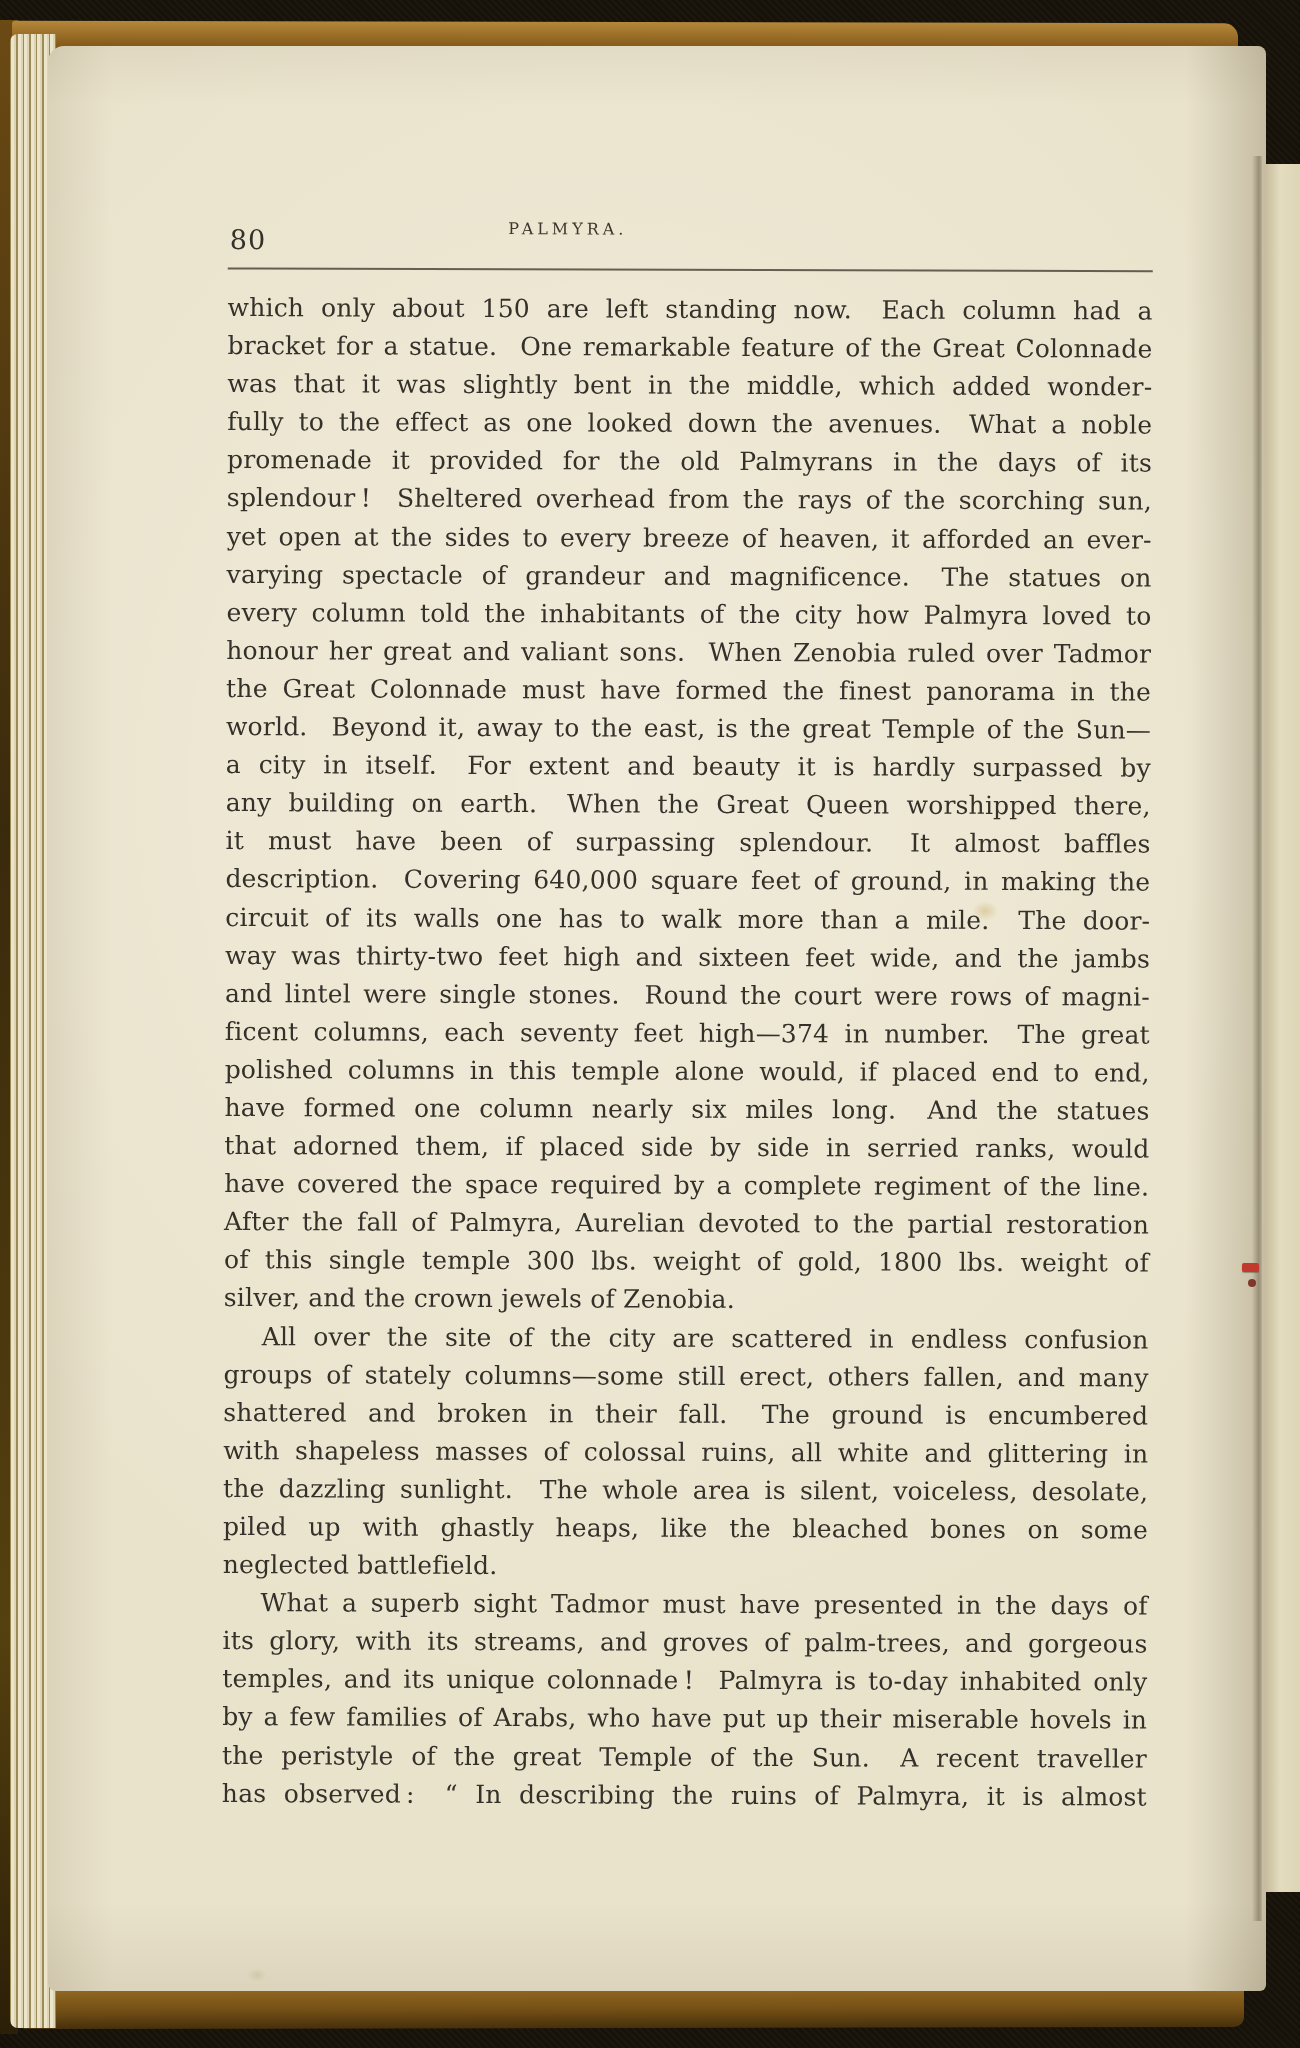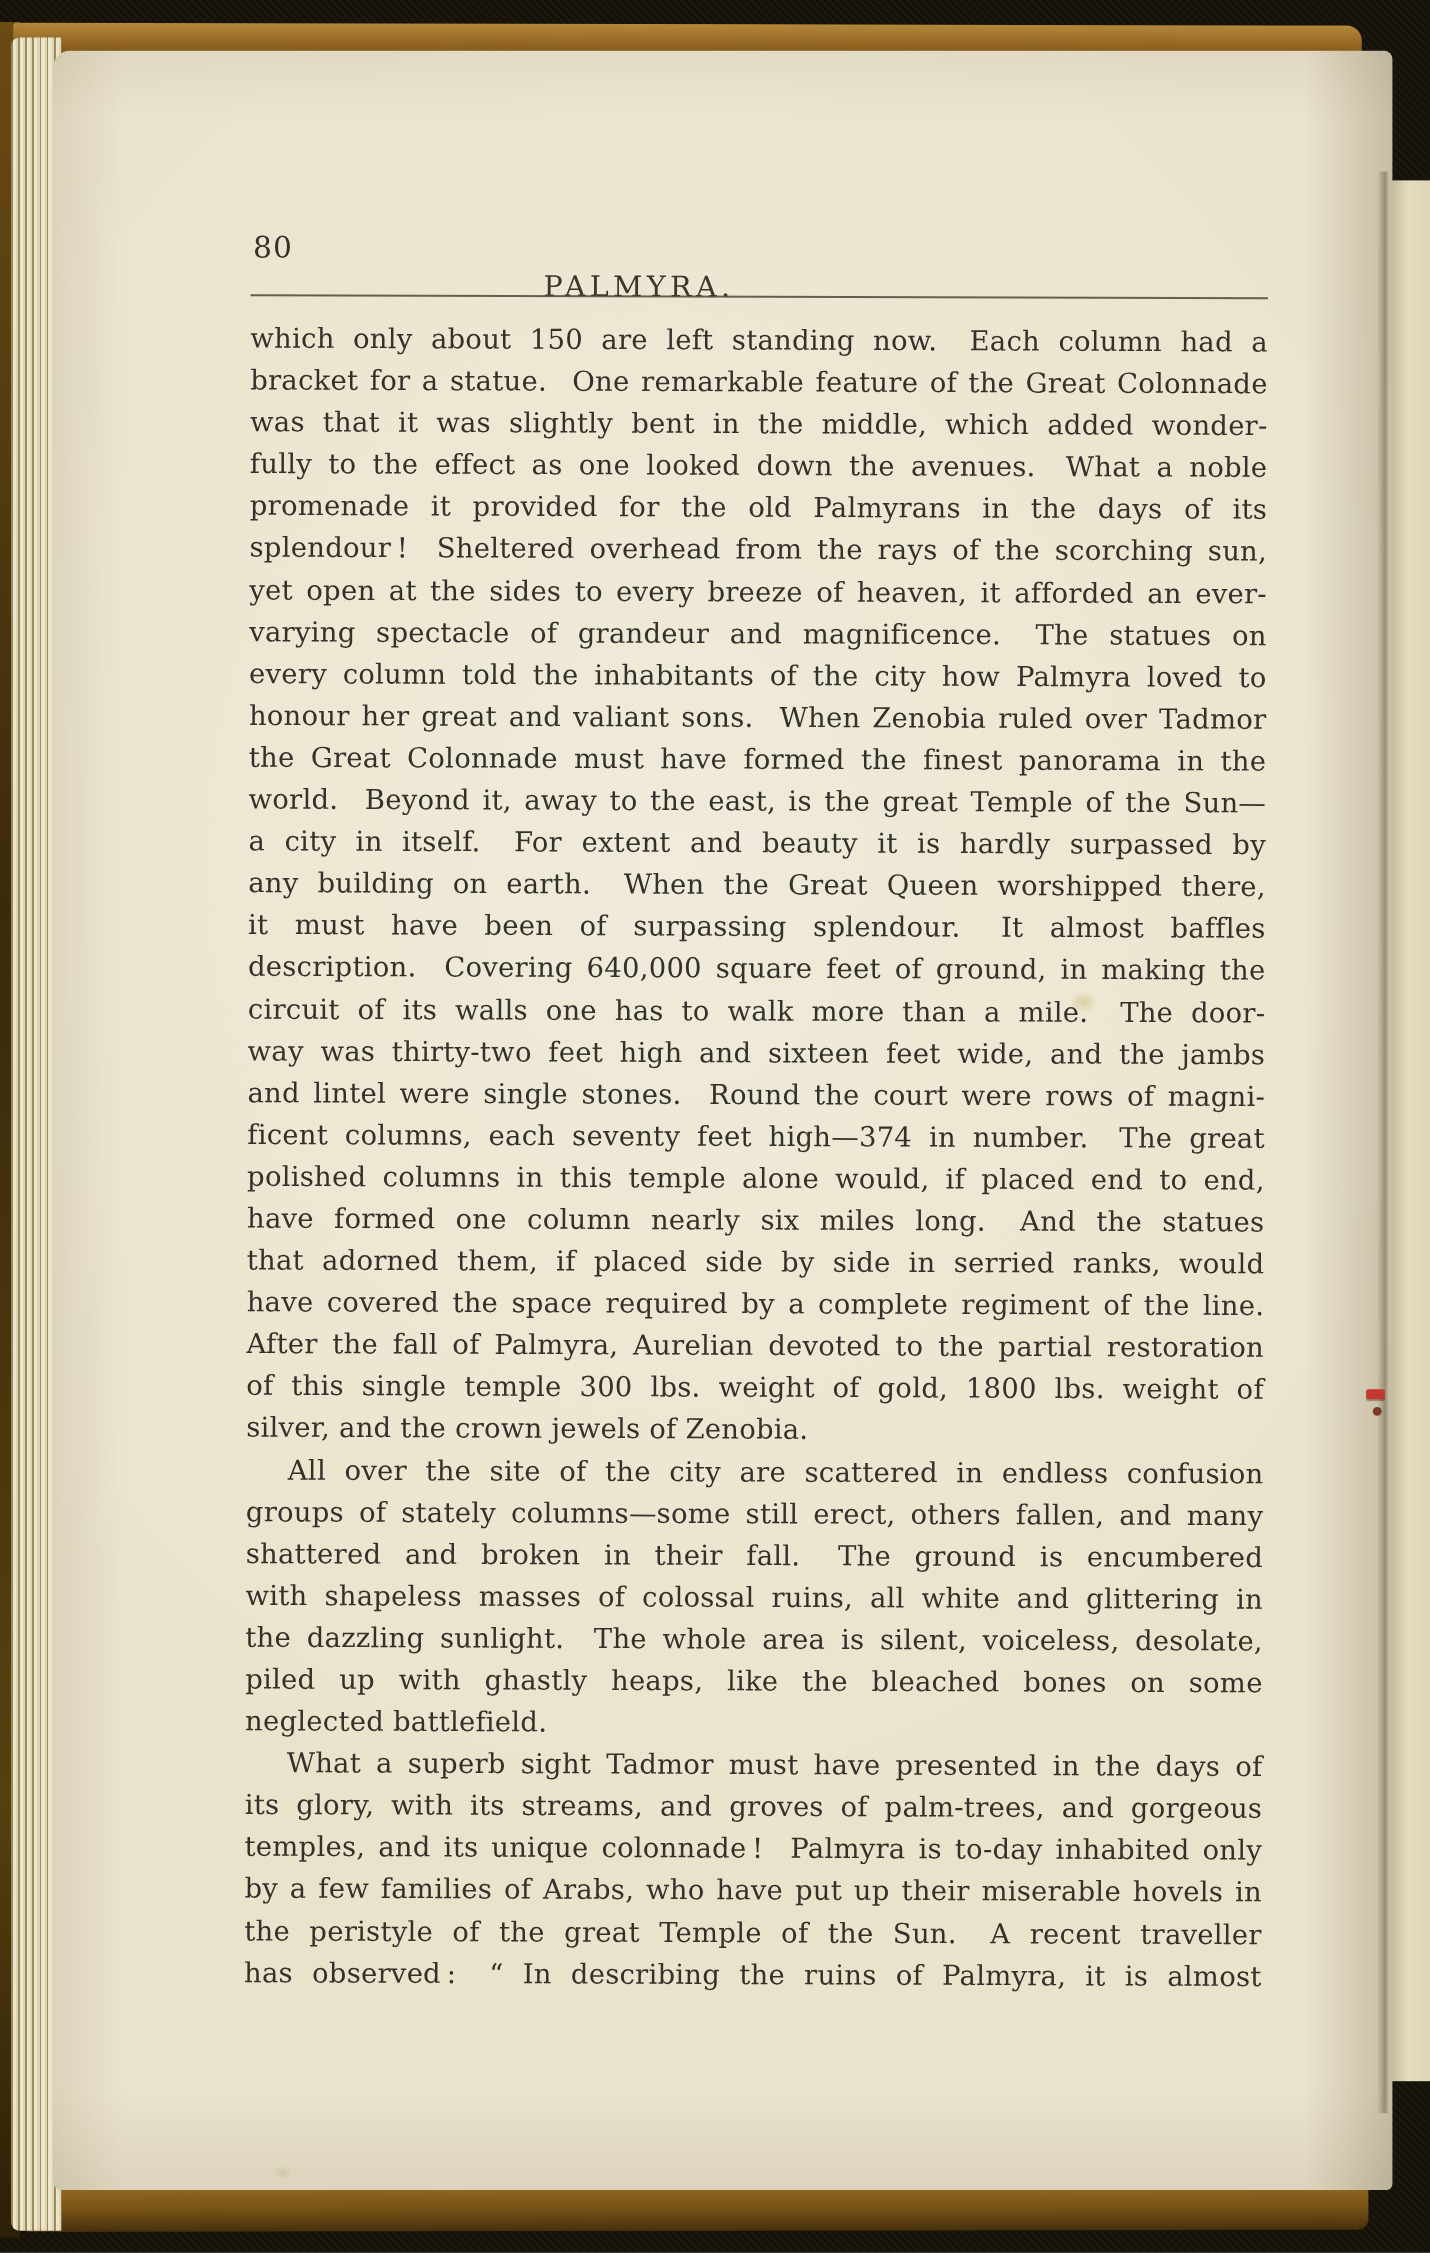--- a/index.html
+++ b/index.html
@@ -61,25 +61,25 @@
     background:linear-gradient(90deg,#c4ba99,#e4dcbf 45%,#ded5b6);
   }
   
   .content{
     position:absolute;left:180px;top:160px;width:925px;
     color:var(--ink,#342e25);
     transform:rotate(0.22deg);transform-origin:0 0;
   }
   .header{position:relative;height:60px;}
   .pageno{
-    position:absolute;left:2px;top:4px;font-size:27px;letter-spacing:1px;
+    position:absolute;left:2px;top:18px;font-size:27px;letter-spacing:1px;
   }
   .running{
-    position:absolute;left:240px;top:12px;width:200px;text-align:right;
-    font-size:26px;letter-spacing:4px;color:#3c362c;margin-top:27px;
+    position:absolute;left:240px;top:12px;width:200px;text-align:center;
+    font-size:16px;letter-spacing:4px;color:#3c362c;
   }
   .rule{
     position:absolute;left:0;top:61px;width:925px;height:2px;
     background:#4c463a;opacity:0.85;transform:rotate(-0.05deg);
   }
   .body{
     position:absolute;left:0;top:83px;width:925px;
     font-size:25px;line-height:38.1px;letter-spacing:0.2px;
   }
   .para{margin:0;}

